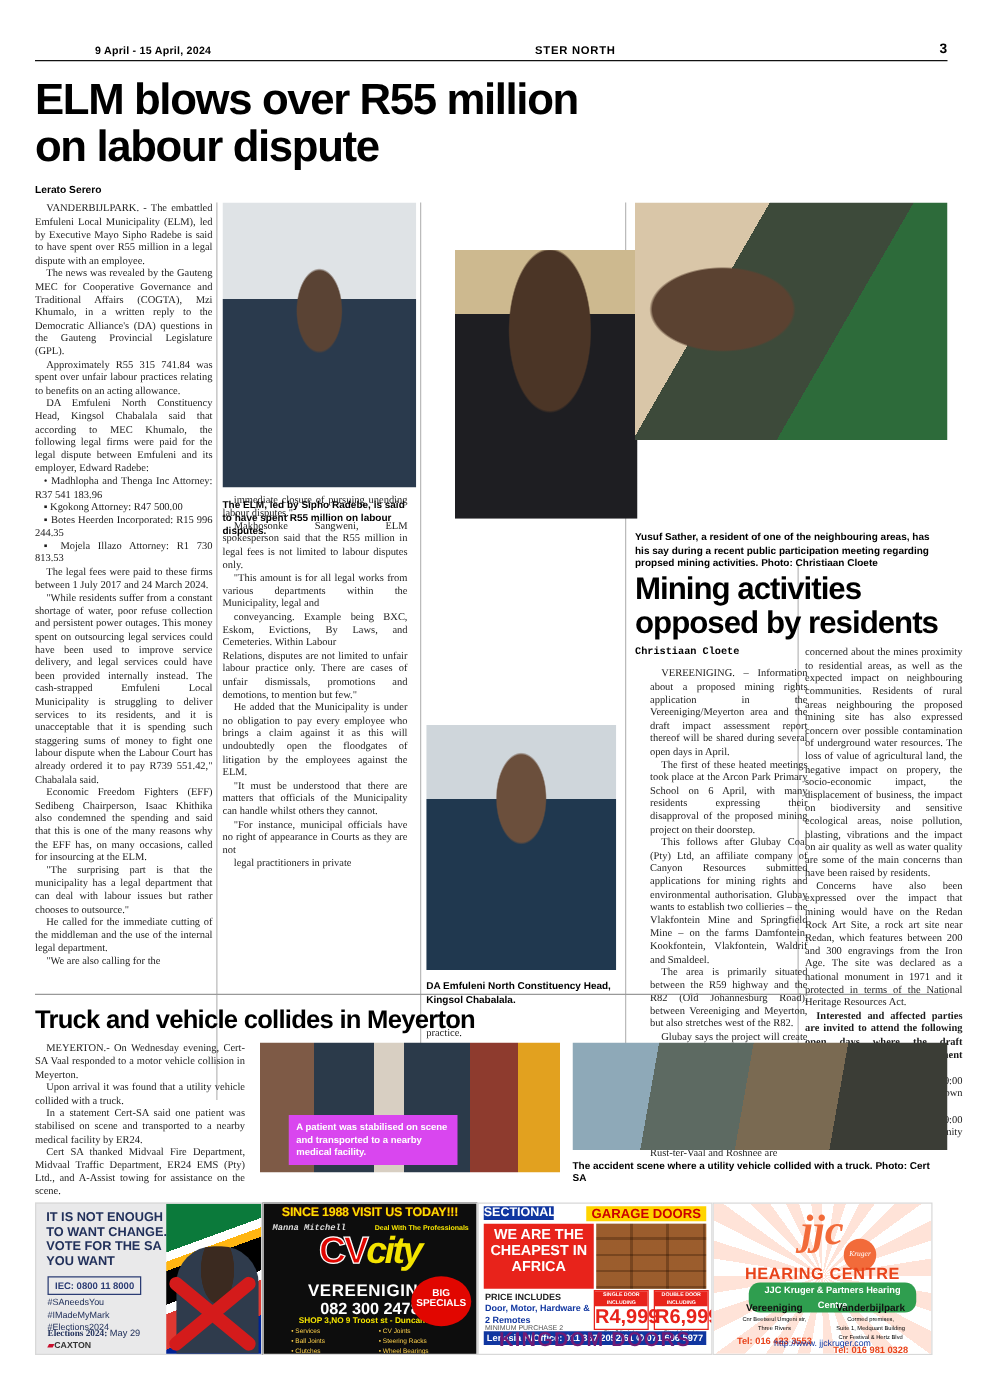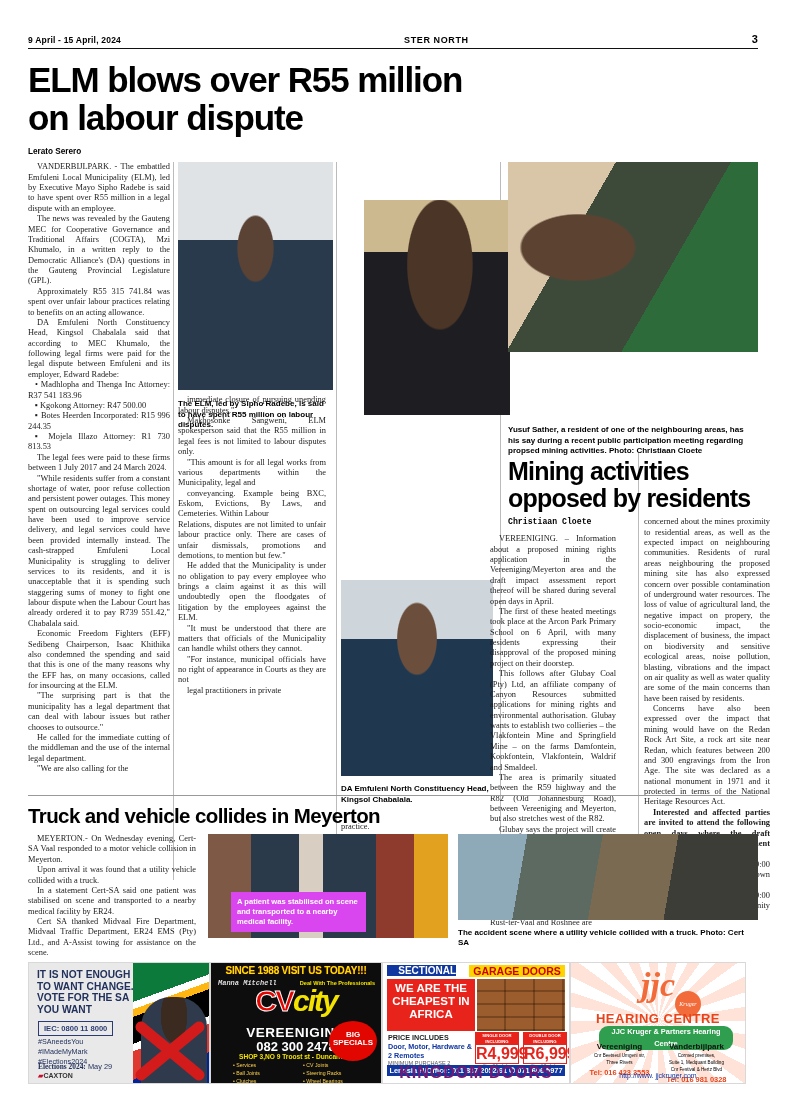--- a/index.html
+++ b/index.html
@@ -13,21 +13,21 @@
   .page { position: relative; width: 786px; height: 1113px; padding: 0 28px; }
 
   
   .masthead {
     display: flex; align-items: flex-end; justify-content: space-between;
     font-family: "Liberation Sans", sans-serif;
     font-weight: bold; font-size: 8.5px; letter-spacing: .2px;
     padding-top: 33px; padding-bottom: 3px;
     border-bottom: 1.6px solid #111;
   }
-  .masthead .date { flex: 0 0 auto; }
+  .masthead .date { flex: 0 0 auto; margin-left: 48px; }
   .masthead .pub { flex: 1 1 auto; text-align: center; font-size: 9px; letter-spacing: .6px; }
   .masthead .pg { flex: 0 0 auto; font-size: 11px; }
 
   
   .hl-main {
     font-family: "Liberation Sans", sans-serif;
     font-weight: bold; font-size: 35px; line-height: 1.09;
     letter-spacing: -1.1px; margin-top: 12px; width: 452px;
   }
   .byline {
@@ -66,21 +66,21 @@
   .photo-sather { position: absolute; left: 480px; top: 0; width: 250px; height: 190px; overflow: hidden; }
   .photo-sather2{ position: absolute; left: 336px; top: 38px; width: 146px; height: 215px; overflow: hidden; }
   .cap-sather { position: absolute; left: 480px; top: 258px; width: 248px; }
   .hl-mining {
     position: absolute; left: 480px; top: 296px; width: 280px;
     font-family: "Liberation Sans", sans-serif;
     font-weight: bold; font-size: 25px; line-height: 1.08; letter-spacing: -0.8px;
   }
   .byline-mining { position: absolute; left: 480px; top: 355px;
     font-family: Liberation Mono, monospace; font-weight: bold; font-size: 8.2px; }
-  .col-d { position: absolute; left: 462px; top: 372px; width: 126px; }
+  .col-d { position: absolute; left: 492px; top: 372px; width: 126px; }
   .col-e { position: absolute; left: 616px; top: 355px; width: 126px; }
 
   
   .sep-rule { position: absolute; left: 28px; right: 28px; height: 1.2px; background: #999; }
   .truck-zone { position: absolute; left: 28px; right: 28px; top: 800px; height: 155px; }
   .hl-truck {
     font-family: "Liberation Sans", sans-serif;
     font-weight: bold; font-size: 20.5px; letter-spacing: -0.6px; margin-top: 4px;
   }
   .truck-cols { position: relative; margin-top: 6px; }
@@ -151,21 +151,21 @@
     font-family: "Liberation Sans", sans-serif; font-weight: bold; font-size: 6.6px; color: #f4e300; }
   .cv-serv { position: absolute; left: 22px; top: 99px; width: 132px;
     display: grid; grid-template-columns: 1fr 1fr; gap: 0 8px;
     font-family: "Liberation Sans", sans-serif; font-size: 5.2px; color: #ffd24d; line-height: 1.5; }
   .cv-big { position: absolute; right: 4px; top: 58px; width: 48px; height: 40px;
     background: #e10600; border-radius: 50%; color: #fff; text-align: center;
     font-family: "Liberation Sans", sans-serif; font-weight: bold; font-size: 8px;
     line-height: 1.05; padding-top: 10px; }
 
   
-  .kd-sec { position: absolute; left: 4px; top: 2px; width: 69px; background: #1036a0;
+  .kd-sec { position: absolute; left: 4px; top: 2px; width: 56px; background: #1036a0;
     color: #fff; font-family: "Liberation Sans", sans-serif; font-weight: bold;
     font-size: 10px; text-align: right; }
   .kd-gar { position: absolute; left: 86px; top: 2px; right: 4px; background: #ffd400;
     color: #c00; font-family: "Liberation Sans", sans-serif; font-weight: bold;
     font-size: 10.5px; text-align: center; }
   .kd-red { position: absolute; left: 4px; top: 16px; width: 88px; height: 52px;
     background: #e8231b; color: #fff; font-family: "Liberation Sans", sans-serif;
     font-weight: bold; font-size: 11.5px; line-height: 1.12; text-align: center; padding-top: 3px; }
   .kd-door { position: absolute; left: 94px; top: 16px; right: 4px; height: 52px;
     background: repeating-linear-gradient(#c79a6b 0 11px, #9a734a 11px 13px),

